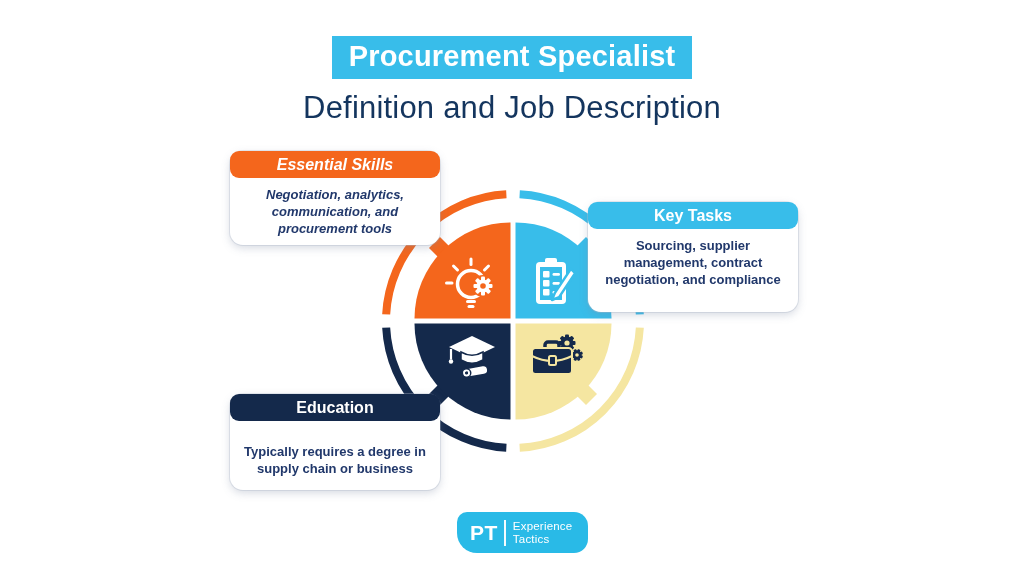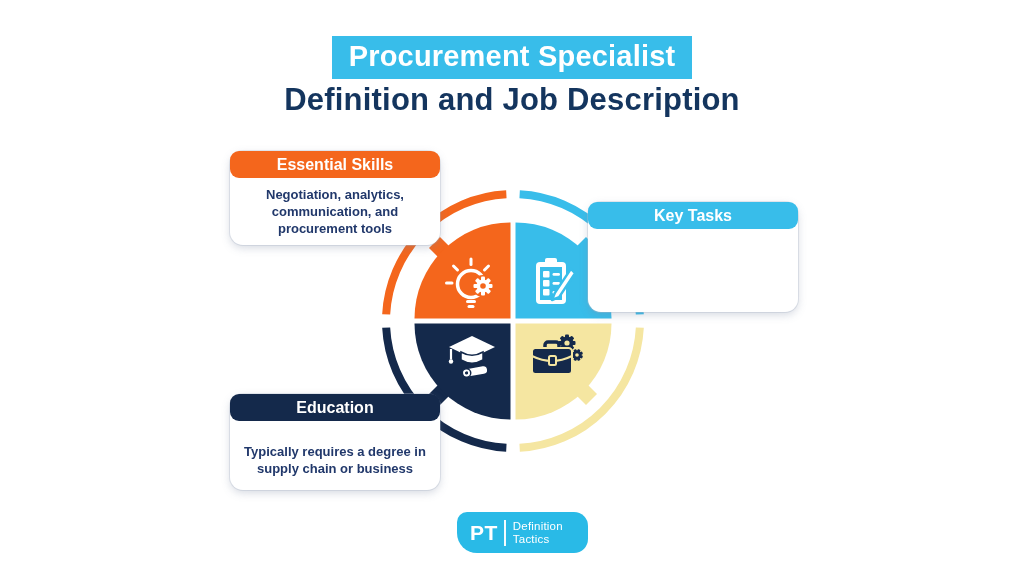--- a/index.html
+++ b/index.html
@@ -5,21 +5,21 @@
   html,body { margin:0; padding:0; background:#fff; }
   .stage {
     position:relative; width:1024px; height:576px; background:#ffffff;
     font-family:"Liberation Sans","DejaVu Sans",sans-serif; overflow:hidden;border-radius:6px;
   }
   .titles { position:absolute; top:36px; left:0; width:100%; text-align:center; z-index:6; }
   .title-highlight {
     display:inline-block; padding:4px 17px 6px; font-size:29px; font-weight:bold;
     color:#ffffff; letter-spacing:0.2px;
   }
-  .title-heading { margin-top:3px; font-size:31px; font-weight:bold; letter-spacing:0.2px; }
+  .title-heading { margin-top:11px; font-size:31px; font-weight:normal; letter-spacing:0.2px; }
 
   .diagram { position:absolute; left:0; top:0; z-index:1; }
 
   .card {
     position:absolute; width:210px; background:#ffffff; border-radius:13px; z-index:5;
     box-shadow:0 3px 9px rgba(120,132,158,0.30), 0 0 0 1px rgba(190,198,212,0.35);
   }
   .card-header {
     height:27px; border-radius:9px; display:flex; align-items:center; justify-content:center;
     font-weight:bold; font-size:16px; color:#ffffff;
@@ -130,44 +130,49 @@
         <circle cx="53" cy="27" r="4.4"></circle>
       </g>
       <circle cx="53" cy="27" r="1.8" style="fill: rgb(245, 230, 161);"></circle>
       <rect x="21" y="14" width="14" height="10" rx="3" fill="none" stroke-width="3.5" style="stroke: rgb(20, 41, 75);"></rect>
       <rect x="8" y="20" width="40" height="26" rx="3.5" stroke-width="2" style="stroke: rgb(245, 230, 161); fill: rgb(20, 41, 75);"></rect>
       <path d="M8,28 Q28,38 48,28" fill="none" stroke-width="2" style="stroke: rgb(245, 230, 161);"></path>
       <rect x="25" y="28" width="7" height="9" rx="1.5" stroke-width="2" style="fill: rgb(20, 41, 75); stroke: rgb(245, 230, 161);"></rect>
     </g>
   </svg>
 
-  <div class="card" style="left:230px; top:151px; height:94px;">
+  <div class="card" style="left:230px; top:151px; height:94px;font-style:italic;">
     <div class="card-header" style="background-color: rgb(244, 102, 28);">Essential Skills</div>
     <div class="card-body" style="color: rgb(33, 56, 107);">
       <div>Negotiation, analytics,</div>
       <div>communication, and</div>
       <div>procurement tools</div>
     </div>
   </div>
 
   <div class="card" style="left:588px; top:166px; height:110px;margin-top:36px;">
     <div class="card-header" style="background-color: rgb(56, 189, 234);">Key Tasks</div>
+    <div class="card-body" style="color: rgb(33, 56, 107);">
+      <div>Sourcing, supplier</div>
+      <div>management, contract</div>
+      <div>negotiation, and compliance</div>
+    </div>
   </div>
 
   <div class="card tall" style="left:230px; top:394px; height:96px;">
     <div class="card-header" style="background-color: rgb(20, 41, 75);">Education</div>
     <div class="card-body" style="color: rgb(33, 56, 107);">
       <div>Typically requires a degree in</div>
       <div>supply chain or business</div>
     </div>
   </div>
 
 
   <div class="logo" style="background-color: rgb(41, 186, 231);">
     <span class="logo-abbr">PT</span>
     <span class="logo-divider"></span>
     <span class="logo-name">
-      <span>Definition</span>
+      <span>Experience</span>
       <span>Tactics</span>
     </span>
   </div>
 
 </div>
 
 </body></html>

